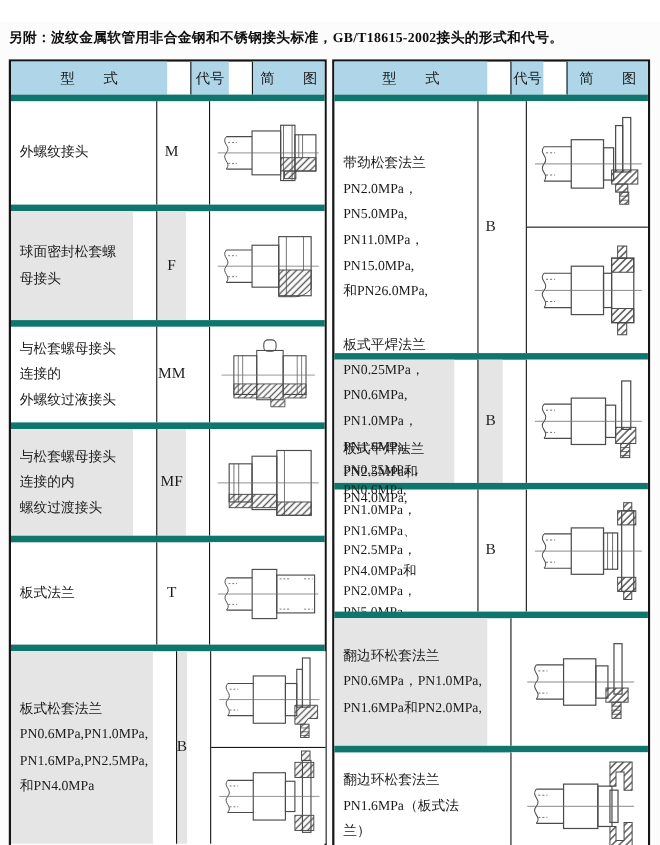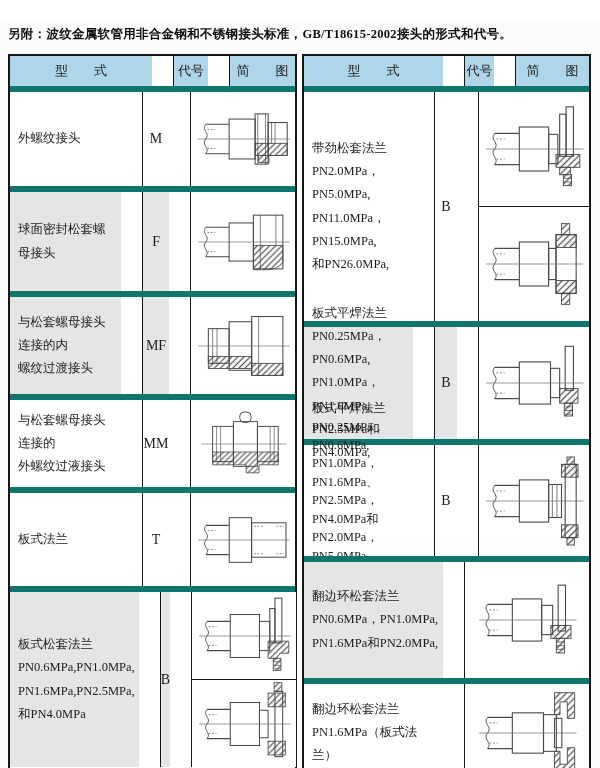--- a/index.html
+++ b/index.html
@@ -104,55 +104,55 @@
             <use href="#bpipe"></use>
             <path class="hxs" d="M72 54 h34 v20 q-8 8 -16 8 h-18 z"></path>
             <rect class="ol" x="44" y="28" width="28" height="44"></rect>
             <rect class="ol" x="72" y="19" width="34" height="62"></rect>
             <path class="thin" d="M80 19 v62 M98 19 v35"></path>
             <use href="#cl"></use>
           </svg>
         </div>
       </div>
 
+      <div class="row rl3">
+        <div class="cell c1 cell-type">
+            <span class="type-text">与松套螺母接头连接的
+外螺纹过液接头</span>
+          </div>
+        <div class="cell c2">MM</div>
+        <div class="cell c3">
+          <svg class="diag" viewBox="0 0 120 100" width="104" height="80">
+            <path class="hxs" d="M22 60 h82 v16 h-24 v10 h-16 v-10 h-42 z"></path>
+            <rect class="ol" x="22" y="28" width="26" height="44"></rect>
+            <path class="thin" d="M27 28 v44 M32 28 v44"></path>
+            <rect class="ol" x="48" y="22" width="30" height="56"></rect>
+            <rect class="ol" x="56" y="10" width="14" height="13" rx="5"></rect>
+            <rect class="ol" x="78" y="28" width="26" height="44"></rect>
+            <path class="thin" d="M94 28 v44 M99 28 v44"></path>
+            <use href="#cl"></use>
+          </svg>
+        </div>
+      </div>
+
       <div class="row rl4 hl">
         <div class="cell c1 cell-type">
             <span class="type-text">与松套螺母接头连接的内
 螺纹过渡接头</span>
           </div>
         <div class="cell c2">MF</div>
         <div class="cell c3">
           <svg class="diag" viewBox="0 0 120 100" width="104" height="88">
             <rect class="hxs" x="20" y="62" width="50" height="14"></rect>
             <rect class="hxs" x="70" y="70" width="36" height="14"></rect>
             <rect class="ol" x="20" y="30" width="24" height="40"></rect>
             <path class="thin" d="M25 30 v40 M30 30 v40"></path>
             <rect class="ol" x="44" y="22" width="26" height="56"></rect>
             <rect class="ol" x="70" y="16" width="36" height="68"></rect>
             <path class="thin" d="M78 16 v68"></path>
-            <use href="#cl"></use>
-          </svg>
-        </div>
-      </div>
-
-      <div class="row rl3">
-        <div class="cell c1 cell-type">
-            <span class="type-text">与松套螺母接头连接的
-外螺纹过液接头</span>
-          </div>
-        <div class="cell c2">MM</div>
-        <div class="cell c3">
-          <svg class="diag" viewBox="0 0 120 100" width="104" height="80">
-            <path class="hxs" d="M22 60 h82 v16 h-24 v10 h-16 v-10 h-42 z"></path>
-            <rect class="ol" x="22" y="28" width="26" height="44"></rect>
-            <path class="thin" d="M27 28 v44 M32 28 v44"></path>
-            <rect class="ol" x="48" y="22" width="30" height="56"></rect>
-            <rect class="ol" x="56" y="10" width="14" height="13" rx="5"></rect>
-            <rect class="ol" x="78" y="28" width="26" height="44"></rect>
-            <path class="thin" d="M94 28 v44 M99 28 v44"></path>
             <use href="#cl"></use>
           </svg>
         </div>
       </div>
 
       <div class="row rl5">
         <div class="cell c1 cell-type">
             <span class="type-text">板式法兰</span>
           </div>
         <div class="cell c2">T</div>

